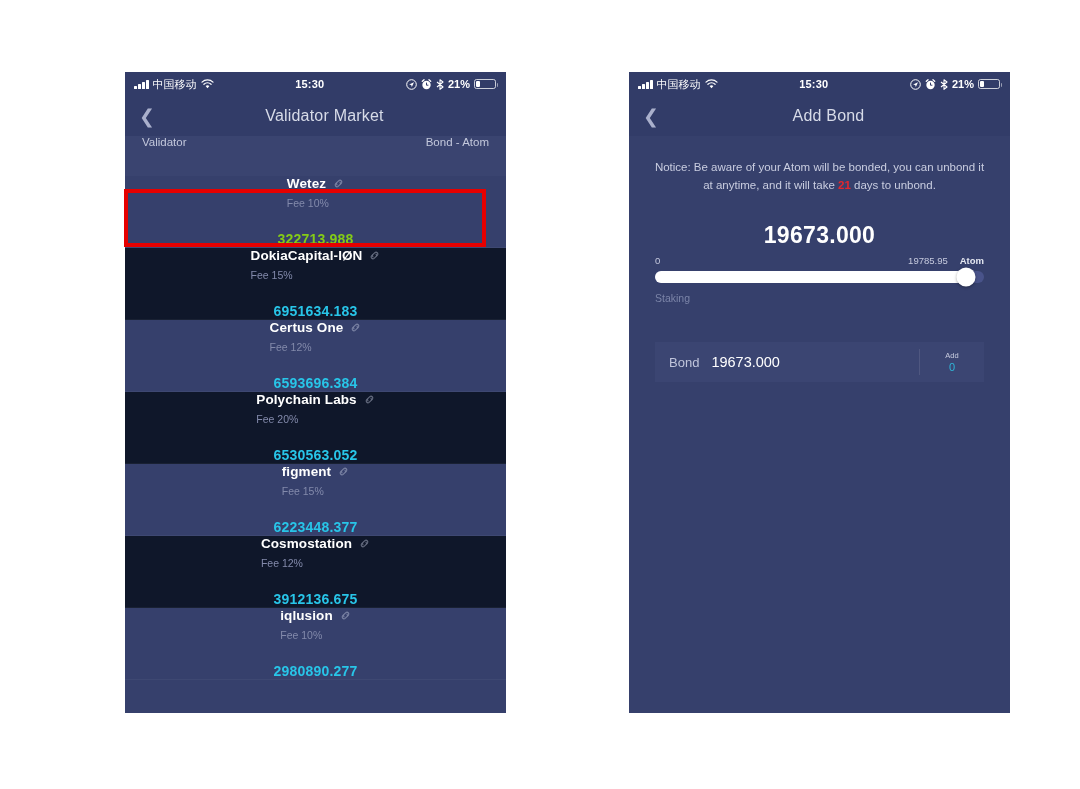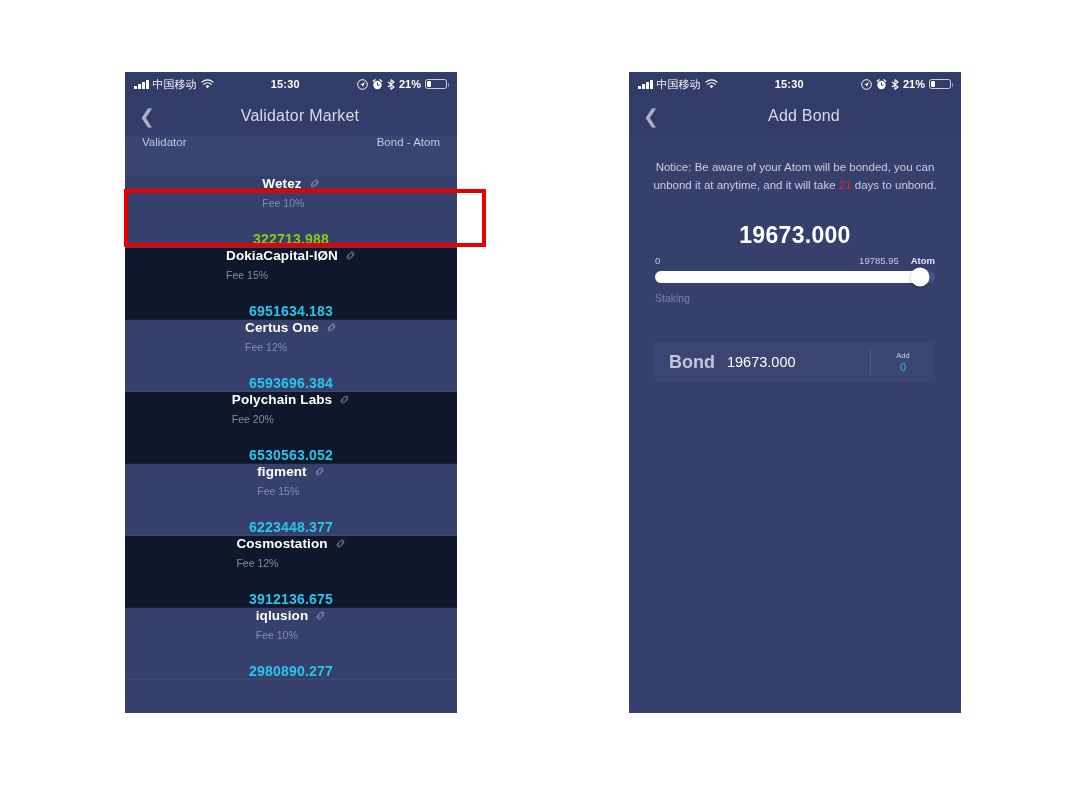--- a/index.html
+++ b/index.html
@@ -11,21 +11,21 @@
     width: 1080px;
     height: 789px;
     position: relative;
     font-family: "Liberation Sans", sans-serif;
     overflow: hidden;
   }
 
   
   .phone {
     position: absolute;
-    width: 332px;
+    width: 381px;
     height: 641px;
     background: #36406c;
     overflow: hidden;
   }
   #phone-left  { left: 125px; top: 72px; }
   #phone-right { left: 629px; top: 72px; }
 
   
   .statusbar {
     height: 24px;
@@ -125,21 +125,21 @@
 
   
   .bond-body { padding: 0; }
   .notice {
     color: #c9cde0;
     font-size: 11.5px;
     line-height: 18px;
     text-align: center;
     padding: 22px 24px 0 24px;
   }
-  .notice .days { color: #e3262d; font-weight: normal; }
+  .notice .days { color: #e3262d; font-weight: bold; }
 
   .amount-big {
     text-align: center;
     color: #ffffff;
     font-size: 23px;
     font-weight: bold;
     margin-top: 28px;
     letter-spacing: .3px;
   }
 
@@ -177,21 +177,21 @@
     color: #7b84a8; font-size: 10.5px; margin-top: 9px;
   }
 
   .bond-field {
     margin: 38px 26px 0 26px;
     height: 40px;
     background: #3b4572;
     display: flex; align-items: center;
     box-sizing: border-box;
   }
-  .bond-label { color: #c0c5db; font-size: 18px; padding-left: 14px; font-weight: bold; }
+  .bond-label { color: #c0c5db; font-size: 13px; padding-left: 14px; }
   .bond-value { color: #ffffff; font-size: 14.5px; padding-left: 12px; flex: 1; }
   .bond-divider { width: 1px; height: 26px; background: rgba(255,255,255,.10); }
   .bond-add {
     width: 64px; text-align: center;
     display: flex; flex-direction: column; align-items: center; gap: 1px;
   }
   .bond-add .add-title { color: #c9cde0; font-size: 7.5px; }
   .bond-add .add-val   { color: #2fb6d8; font-size: 11px; }
 
   .next-btn {

